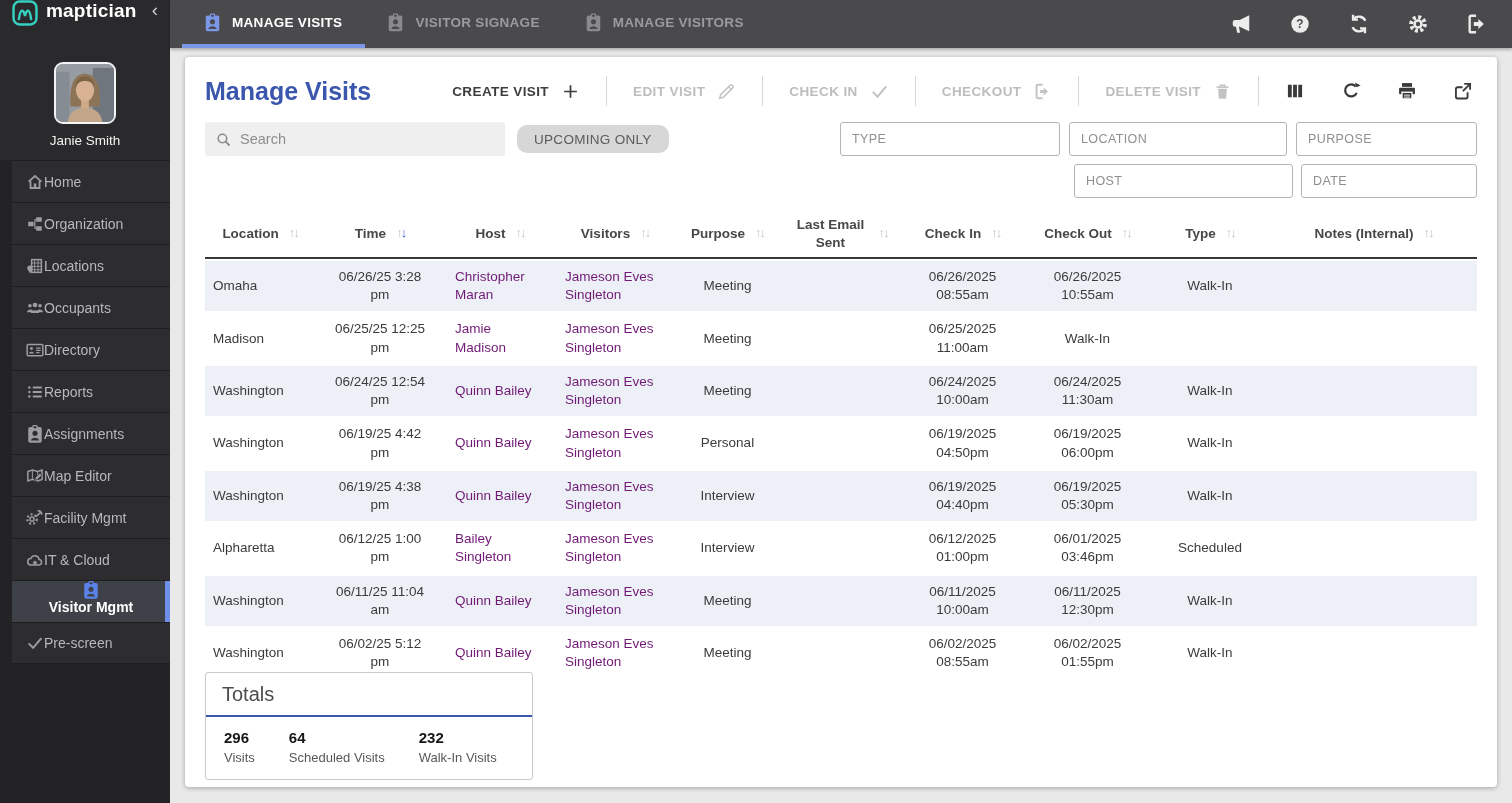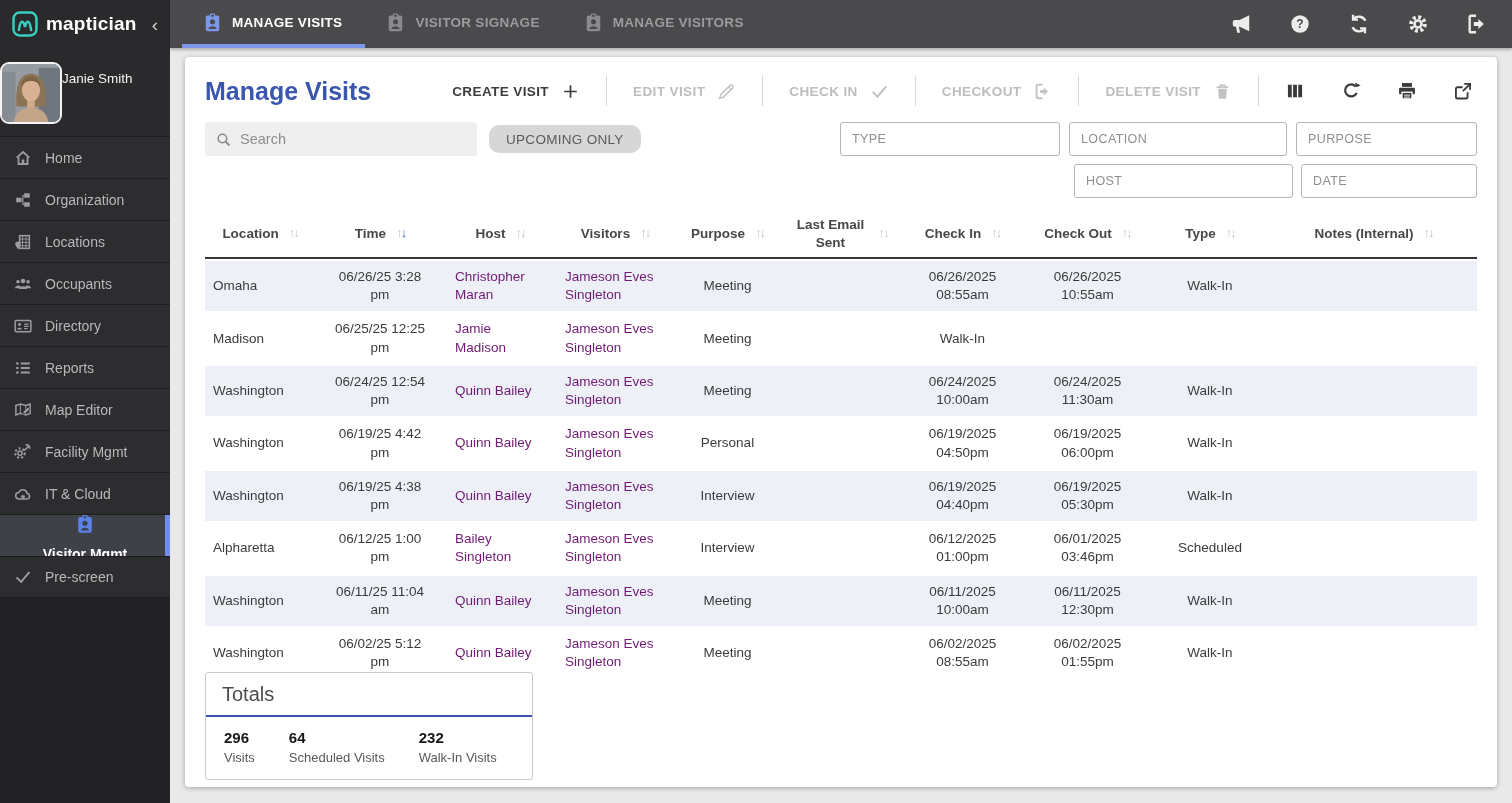--- a/index.html
+++ b/index.html
@@ -1,31 +1,31 @@
 <!DOCTYPE html>
 <html><head>
 <meta charset="utf-8">
 <style>
   * { box-sizing: border-box; margin: 0; padding: 0; }
   html,body { width:1512px; height:803px; overflow:hidden; font-family:"Liberation Sans", sans-serif; background:#e9e9e9; }
   .app { display:flex; width:1512px; height:803px; }
 
   
   .sidebar { width:170px; min-width:170px; height:803px; background:#232326; display:flex; flex-direction:column; }
-  .brand-row { height:48px; background:#2a2a2d; display:flex; align-items:center; padding:0 10px 0 12px; gap:8px; }
+  .brand-row { height:48px; background:#2a2a2d; display:flex; align-items:flex-start; padding:0 10px 0 12px; gap:8px; }
   .brand-row .logo { width:26px; height:26px; display:inline-flex; }
   .brand-row .logo svg { width:26px; height:26px; }
   .brand-name { color:#fff; font-size:19px; font-weight:bold; letter-spacing:.2px; flex:1; }
   .collapse-btn { color:#cfcfcf; font-size:19px; cursor:pointer; line-height:1; padding:0 2px; }
-  .profile { background:#2a2a2d; display:flex; padding:14px 0 12px; }
+  .profile { background:#2a2a2d; display:flex; flex-direction:column; align-items:center; padding:14px 0 12px; }
   .avatar { width:62px; height:62px; border-radius:9px; overflow:hidden; border:2px solid #f4f4f4; background:#8b9097; cursor:pointer; }
   .avatar svg { width:100%; height:100%; display:block; }
   .user-name { color:#f2f2f2; font-size:13.5px; margin-top:9px; }
   .nav { display:flex; flex-direction:column; }
-  .nav-item { --cut:#2d2d30; height:42px; background:#2d2d30; border-top:1px solid #1e1e21; display:flex; align-items:center; gap:13px; padding:0 14px; color:#b8b8ba; font-size:14px; cursor:pointer; position:relative; }
+  .nav-item { --cut:#2d2d30; height:42px; background:#2d2d30; border-top:1px solid #1e1e21; display:flex; align-items:center; padding:0 14px; color:#b8b8ba; font-size:14px; cursor:pointer; position:relative;margin-left:12px; }
   .nav-item:last-child { border-bottom:1px solid #1e1e21; }
   .nav-item .icon { width:18px; height:18px; display:inline-flex; color:#9d9da0; }
   .nav-item .icon svg { width:18px; height:18px; }
   .nav-item.active { --cut:#3e4147; background:#3e4147; color:#ffffff; font-weight:bold;flex-direction:column; }
   .nav-item.active .icon { color:#5b82e8; }
   .nav-item.active::after { content:""; position:absolute; right:0; top:0; bottom:0; width:5px; background:#6f8fe8; }
   .sidebar-fill { flex:1; background:#232326; }
 
   
   .main { flex:1; display:flex; flex-direction:column; }
@@ -51,21 +51,21 @@
   .action-btn .icon { width:19px; height:19px; display:inline-flex; color:#3d3d3d; }
   .action-btn .icon svg { width:19px; height:19px; }
   .action-btn.disabled { color:#bdbdbd; cursor:default; }
   .action-btn.disabled .icon { color:#c3c3c3; }
   .vdiv { width:1px; height:30px; background:#d8d8d8; }
   .icon-btns { margin-left:auto; display:flex; align-items:center; gap:36px; padding-right:4px; }
   .icon-btn { width:20px; height:20px; background:none; border:none; color:#3a3a3a; cursor:pointer; display:inline-flex; padding:0; }
   .icon-btn svg { width:20px; height:20px; }
 
   .filter-row-1 { display:flex; align-items:center; margin-top:3px; }
-  .search-box { width:272px; height:34px; background:#efefef; border-radius:3px; display:flex; align-items:center; padding:0 10px; gap:8px;justify-content:center; }
+  .search-box { width:300px; height:34px; background:#efefef; border-radius:3px; display:flex; align-items:center; padding:0 10px; gap:8px;justify-content:center; }
   .search-box .icon { width:17px; height:17px; color:#8a8a8a; display:inline-flex; }
   .search-box .icon svg { width:17px; height:17px; }
   .search-box input { flex:1; border:none; background:transparent; outline:none; font-family:inherit; font-size:14.5px; color:#333; }
   .search-box input::placeholder { color:#8e8e8e; }
   .upcoming-btn { margin-left:12px; height:28px; padding:0 17px; background:#d7d7d7; border:none; border-radius:10px; font-family:inherit; font-size:13.5px; font-weight:normal; letter-spacing:.3px; color:#5b5b5b; cursor:pointer; }
   .filter-inputs-1 { margin-left:auto; display:flex; gap:9px; }
   .filter-row-2 { display:flex; justify-content:flex-end; gap:8px; margin-top:8px; }
   .flt { height:34px; border:1px solid #b5b5b5; border-radius:3px; padding:0 11px; font-family:inherit; font-size:12.5px; letter-spacing:.4px; color:#444; outline:none; background:#fff; }
   .flt::placeholder { color:#8f8f8f; }
   .flt.type { width:220px; }
@@ -190,20 +190,32 @@
         <div class="nav-item">
           <span class="icon">
             <svg viewBox="0 0 24 24">
               <circle cx="4.5" cy="6" r="1.7" fill="currentColor"></circle>
               <circle cx="4.5" cy="12" r="1.7" fill="currentColor"></circle>
               <circle cx="4.5" cy="18" r="1.7" fill="currentColor"></circle>
               <path d="M9 6H21 M9 12H21 M9 18H21" stroke="currentColor" stroke-width="2.4"></path>
             </svg>
           </span>
           <span>Reports</span>
+        </div>
+        <div class="nav-item">
+          <span class="icon">
+            <svg viewBox="0 0 20 24">
+              <rect x="6.5" y="0" width="7" height="5" rx="1.5" fill="currentColor"></rect>
+              <rect x="1" y="2.5" width="18" height="21" rx="2.5" fill="currentColor"></rect>
+              <rect x="8" y="1.6" width="4" height="2.6" rx="1" fill="var(--cut,#4a4a4d)"></rect>
+              <circle cx="10" cy="11" r="3.4" fill="var(--cut,#4a4a4d)"></circle>
+              <path d="M4.5 20.5 C5.5 15.8 14.5 15.8 15.5 20.5 Z" fill="var(--cut,#4a4a4d)"></path>
+            </svg>
+          </span>
+          <span>Assignments</span>
         </div>
         <div class="nav-item">
           <span class="icon">
             <svg viewBox="0 0 24 24">
               <path d="M2.5 6 L8.5 4 L15.5 6 L21.5 4 V16.5 L15.5 18.5 L8.5 16.5 L2.5 18.5 Z" fill="none" stroke="currentColor" stroke-width="2"></path>
               <path d="M8.5 4V16.5 M15.5 6V18.5" stroke="currentColor" stroke-width="1.3"></path>
               <path d="M12.5 14 L18.5 8 L21.3 10.8 L15.3 16.8 L11.6 17.7 Z" fill="currentColor" stroke="var(--cut,#2d2d30)" stroke-width="1"></path>
             </svg>
           </span>
           <span>Map Editor</span>
@@ -495,20 +507,21 @@
                 <div class="td c-type">Walk-In</div>
                 <div class="td c-notes"></div>
               </div>
               <div class="grid-row tr">
                 <div class="td c-location">Madison</div>
                 <div class="td c-time">06/25/25 12:25 pm</div>
                 <div class="td c-host"><a href="#">Jamie Madison</a></div>
                 <div class="td c-visitors"><a href="#">Jameson Eves Singleton</a></div>
                 <div class="td c-purpose">Meeting</div>
                 <div class="td c-lastemailsent"></div>
+                <div class="td c-checkout">06/25/2025 11:00am</div>
                 <div class="td c-type">Walk-In</div>
                 <div class="td c-notes"></div>
               </div>
               <div class="grid-row tr alt">
                 <div class="td c-location">Washington</div>
                 <div class="td c-time">06/24/25 12:54 pm</div>
                 <div class="td c-host"><a href="#">Quinn Bailey</a></div>
                 <div class="td c-visitors"><a href="#">Jameson Eves Singleton</a></div>
                 <div class="td c-purpose">Meeting</div>
                 <div class="td c-lastemailsent"></div>

